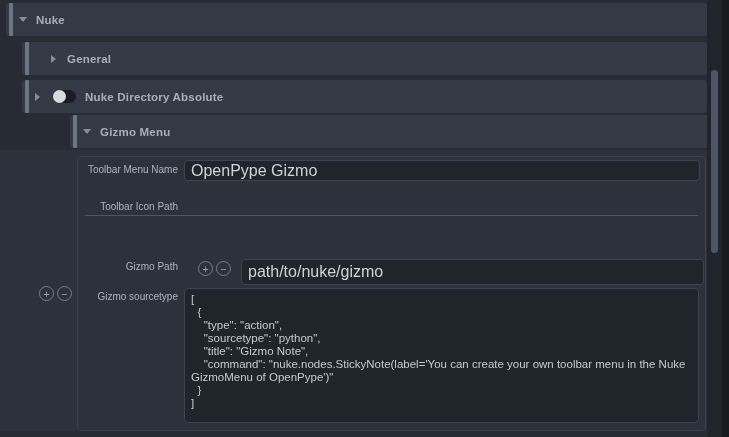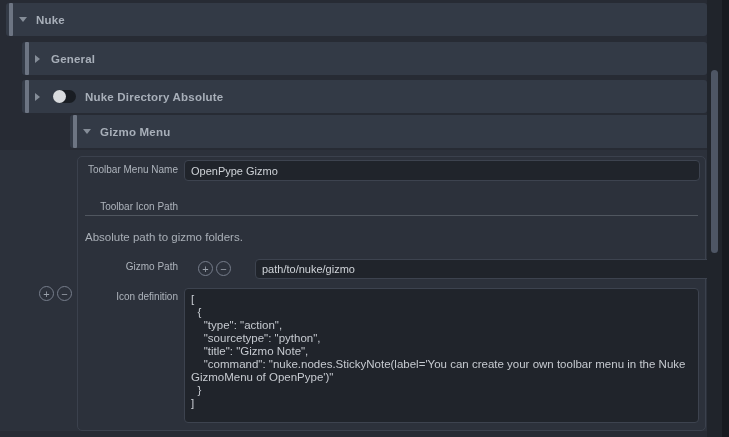--- a/index.html
+++ b/index.html
@@ -11,40 +11,40 @@
     -webkit-font-smoothing:antialiased;
   }
 
   
   .content-area { position:absolute; left:0; top:150px; width:707px; height:281px; background:#2c313b; }
 
   
   .hdr { position:absolute; height:33px; background:#333a46; border-radius:3px; display:flex; align-items:center; cursor:pointer; }
   .hdr-nuke   { left:6px;  top:3px;   width:701px; }
   .hdr-sub    { left:22px; width:685px; }
-  .hdr-general { top:42px; }
+  .hdr-general { top:42px;padding-left:16px; }
   .hdr-ndm     { top:80px; }
   .hdr-gizmo   { top:115px;margin-left:48px; }
   .hdr .sidebar-line { position:absolute; left:3px; top:0; bottom:0; width:4px; background:#6d7583; border-radius:1px; }
   .hdr-label { font-size:11.5px; font-weight:bold; color:#a8afb9; letter-spacing:.2px; }
 
   .chev { display:inline-block; width:0; height:0; margin-left:13px; margin-right:9px; }
   .chev.down  { border-left:4.5px solid transparent; border-right:4.5px solid transparent; border-top:5.5px solid #858d98; }
   .chev.right { border-top:4.5px solid transparent; border-bottom:4.5px solid transparent; border-left:5.5px solid #858d98; margin-right:11px; }
 
   .toggle { position:relative; display:inline-block; width:22px; height:13px; background:#191d23; border-radius:7px; margin:0 9px 0 3px; cursor:pointer; }
   .toggle .knob { position:absolute; left:-1px; top:0; width:13px; height:13px; border-radius:50%; background:#d9dbde; }
 
   
   .panel { position:absolute; left:77px; top:156px; width:629px; height:275px; border:1px solid #3b414d; border-radius:5px; background:#2c313b; }
   .flabel { position:absolute; left:0; width:100px; text-align:right; font-size:10px; color:#aeb4bc; }
-  .txtinput { position:absolute; height:21px; background:#20242b; border:1px solid #3d434f; border-radius:4px; color:#cfd3d8; font-size:11px; font-family:"Liberation Sans","DejaVu Sans",sans-serif; padding:0 6px; outline:none; }
+  .txtinput { position:absolute; height:21px; background:#20242b; border:1px solid #3d434f; border-radius:4px; color:#cfd3d8; font-size:16px; font-family:"Liberation Sans","DejaVu Sans",sans-serif; padding:0 6px; outline:none; }
   .inp-1 { left:106px; top:3px;  width:516px; }
   .inp-2 { left:106px; top:28px; width:516px; }
-  .inp-3 { left:177px; top:102px; width:463px; height:20px; }
+  .inp-3 { left:163px; top:102px; width:463px; height:26px; }
   .divider { position:absolute; left:7px; top:58px; width:613px; height:1px; background:#50565f; }
   .note { position:absolute; left:7px; top:74px; font-size:11.5px; color:#a9afb7; }
 
   .btn-pair { position:absolute; display:flex; gap:3px; }
   .pair-inner { left:120px; top:104px; }
   .pair-outer { left:39px; top:286px; }
   .circle-btn { width:15px; height:15px; border:1px solid #767d8b; border-radius:50%; background:transparent; color:#9aa1ab; font-size:11px; line-height:12px; display:flex; align-items:center; justify-content:center; cursor:pointer; font-family:"Liberation Sans","DejaVu Sans",sans-serif; padding:0; }
 
   .rawjson { position:absolute; left:106px; top:131px; width:515px; height:135px; background:#20242b; border:1px solid #3d434f; border-radius:4px; color:#c6cad0; font-size:11.5px; line-height:13px; font-family:"Liberation Sans","DejaVu Sans",sans-serif; padding:4px 6px; resize:none; white-space:pre-wrap; outline:none; overflow:hidden; }
 
@@ -92,30 +92,29 @@
 
 <div class="panel">
 
   <label class="flabel" style="top:7px;">Toolbar Menu Name</label>
   <input class="txtinput inp-1" type="text" value="OpenPype Gizmo" style="">
 
   <label class="flabel" style="top:44px;">Toolbar Icon Path</label>
 
   <div class="divider"></div>
 
-  <div class="note">Absolute path to gizmo folders.</div>
 
   <label class="flabel" style="top:104px;">Gizmo Path</label>
   <div class="btn-pair pair-inner">
     <button class="circle-btn">+</button>
     <button class="circle-btn">−</button>
   </div>
   <input class="txtinput inp-3" type="text" value="path/to/nuke/gizmo" style="">
 
-  <label class="flabel" style="top:134px;">Icon definition</label>
+  <label class="flabel" style="top:134px;">Gizmo sourcetype</label>
   <textarea class="rawjson" spellcheck="false" style="">[
   {
     "type": "action",
     "sourcetype": "python",
     "title": "Gizmo Note",
     "command": "nuke.nodes.StickyNote(label='You can create your own toolbar menu in the Nuke GizmoMenu of OpenPype')"
   }
 ]</textarea>
 
 </div>

